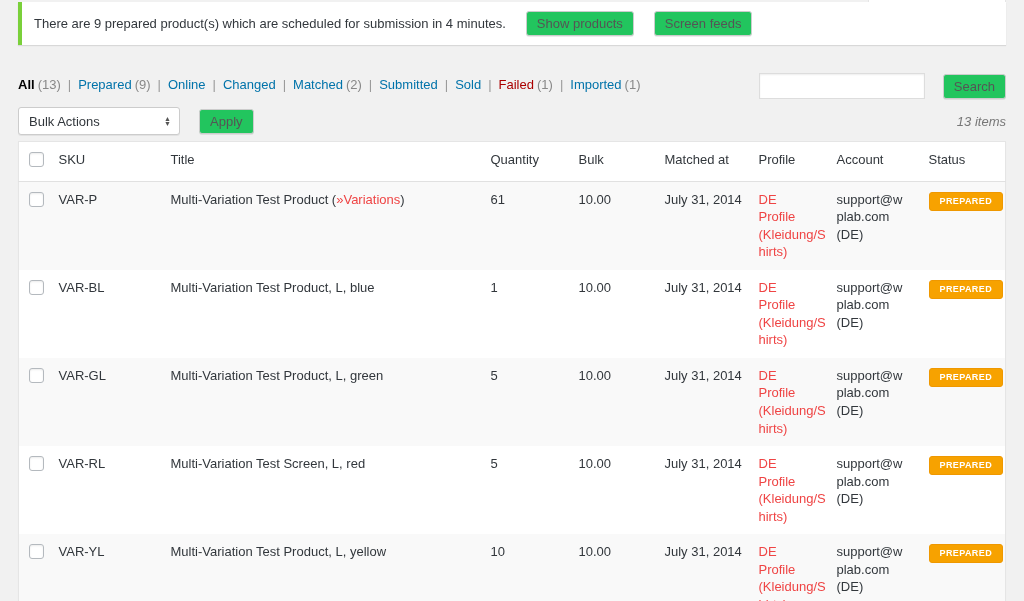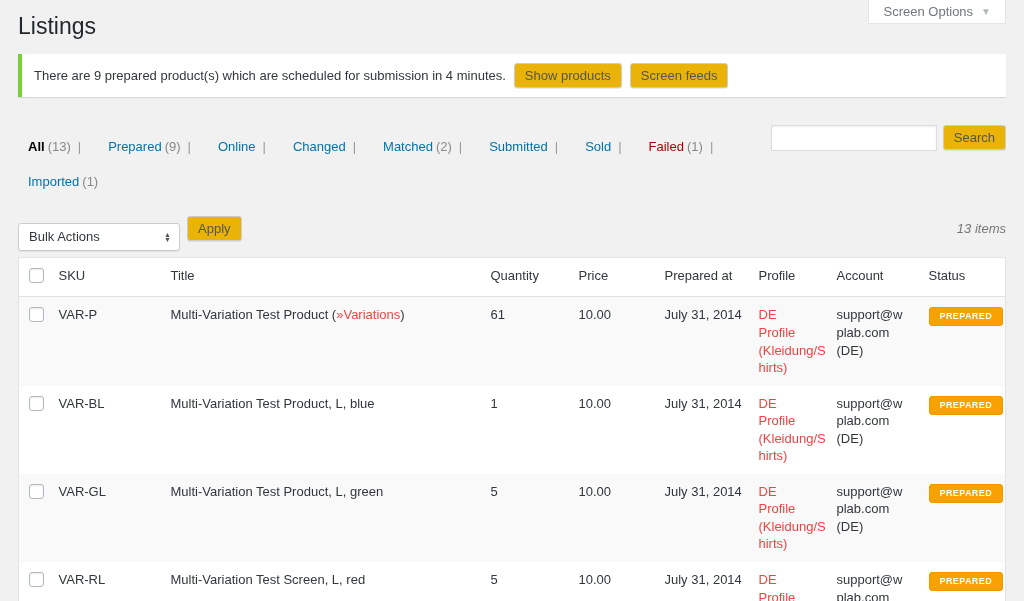--- a/index.html
+++ b/index.html
@@ -38,36 +38,37 @@
     border-left: 4px solid #7ad03a;
     box-shadow: 0 1px 1px 0 rgba(0,0,0,.1);
     padding: 9px 12px;
     margin: 2px 0 26px;
     display: flex; align-items: center; gap: 8px;
   }
   .notice p { margin: 0; padding: 2px 0; }
 
   .button {
     display: inline-block;
-    background: #eab308;
+    background: #22c55e;
     border: 1px solid #ccc;
     border-radius: 3px;
     color: #555;
     font-size: 13px;
     line-height: 1;
     padding: 5px 10px;
     cursor: pointer;
     box-shadow: 0 1px 0 rgba(0,0,0,.08);
     white-space: nowrap;
+    margin-left: 12px;
   }
 
   
   .top-row { display: flex; justify-content: space-between; align-items: flex-start; }
   ul.subsubsub { list-style: none; margin: 6px 0 0; padding: 0; }
-  ul.subsubsub li { display: inline-block; margin: 10px; white-space: nowrap; text-align: center; }
+  ul.subsubsub li { display: inline-block; margin: 0; white-space: nowrap; text-align: center; }
   ul.subsubsub li:not(:last-child)::after { content: "|"; color: #999; margin: 0 7px; }
   ul.subsubsub a { text-decoration: none; color: #0073aa; }
   ul.subsubsub a.current { color: #000; font-weight: bold; }
   ul.subsubsub a.failed { color: #a00; }
   ul.subsubsub .count { color: #888; font-weight: normal; margin-left: 3px; }
 
   .search-box { display: flex; align-items: center; gap: 6px; margin-top: 2px; }
   .search-box input[type="text"] {
     width: 166px; height: 26px;
     border: 1px solid #ddd;
@@ -85,21 +86,20 @@
     background: #fff;
     border: 1px solid #ccc;
     border-radius: 3px;
     height: 28px;
     min-width: 162px;
     padding: 0 8px 0 10px;
     display: flex; align-items: center; justify-content: space-between;
     color: #32373c;
     cursor: pointer;
     box-shadow: 0 1px 0 rgba(0,0,0,.06);
-    margin-top: 16px;
   }
   .select .arrows { display: flex; flex-direction: column; line-height: 5px; font-size: 7px; color: #555; margin-left: 18px; }
   .items-count { color: #777; font-style: italic; }
 
   
   table.listings {
     width: 100%;
     border-collapse: collapse;
     background: #fff;
     border: 1px solid #e5e5e5;
@@ -158,21 +158,20 @@
 </style>
 </head>
 <body>
 
 <div class="screen-options">
   <span>Screen Options</span>
   <span class="chev">▼</span>
 </div>
 
 <div class="wrap">
-  <h1 class="page-title">Listings</h1>
 
   <div class="notice">
     <p>There are 9 prepared product(s) which are scheduled for submission in 4 minutes.</p>
     <span class="button">Show products</span>
     <span class="button">Screen feeds</span>
   </div>
 
   <div class="top-row">
     <ul class="subsubsub"><li><a href="#" class="current">All</a><span class="count">(13)</span></li><li><a href="#" class="">Prepared</a><span class="count">(9)</span></li><li><a href="#" class="">Online</a></li><li><a href="#" class="">Changed</a></li><li><a href="#" class="">Matched</a><span class="count">(2)</span></li><li><a href="#" class="">Submitted</a></li><li><a href="#" class="">Sold</a></li><li><a href="#" class="failed">Failed</a><span class="count">(1)</span></li><li><a href="#" class="">Imported</a><span class="count">(1)</span></li></ul>
     <div class="search-box">
@@ -206,22 +205,22 @@
         <col class="col-profile">
         <col class="col-account">
         <col class="col-status">
     </colgroup>
     <thead>
       <tr>
         <th class="col-cb"><input type="checkbox" style=""></th>
       <th class="col-sku">SKU</th>
           <th class="col-title">Title</th>
           <th class="col-qty">Quantity</th>
-          <th class="col-price">Price</th>
-          <th class="col-created">Prepared at</th>
+          <th class="col-price">Bulk</th>
+          <th class="col-created">Matched at</th>
           <th class="col-profile">Profile</th>
           <th class="col-account">Account</th>
           <th class="col-status">Status</th>
         </tr>
     </thead>
     <tbody>
         <tr class="alternate">
     <td class="col-cb"><input type="checkbox" style=""></td>
     <td class="col-sku">VAR-P</td>
     <td class="col-title">

